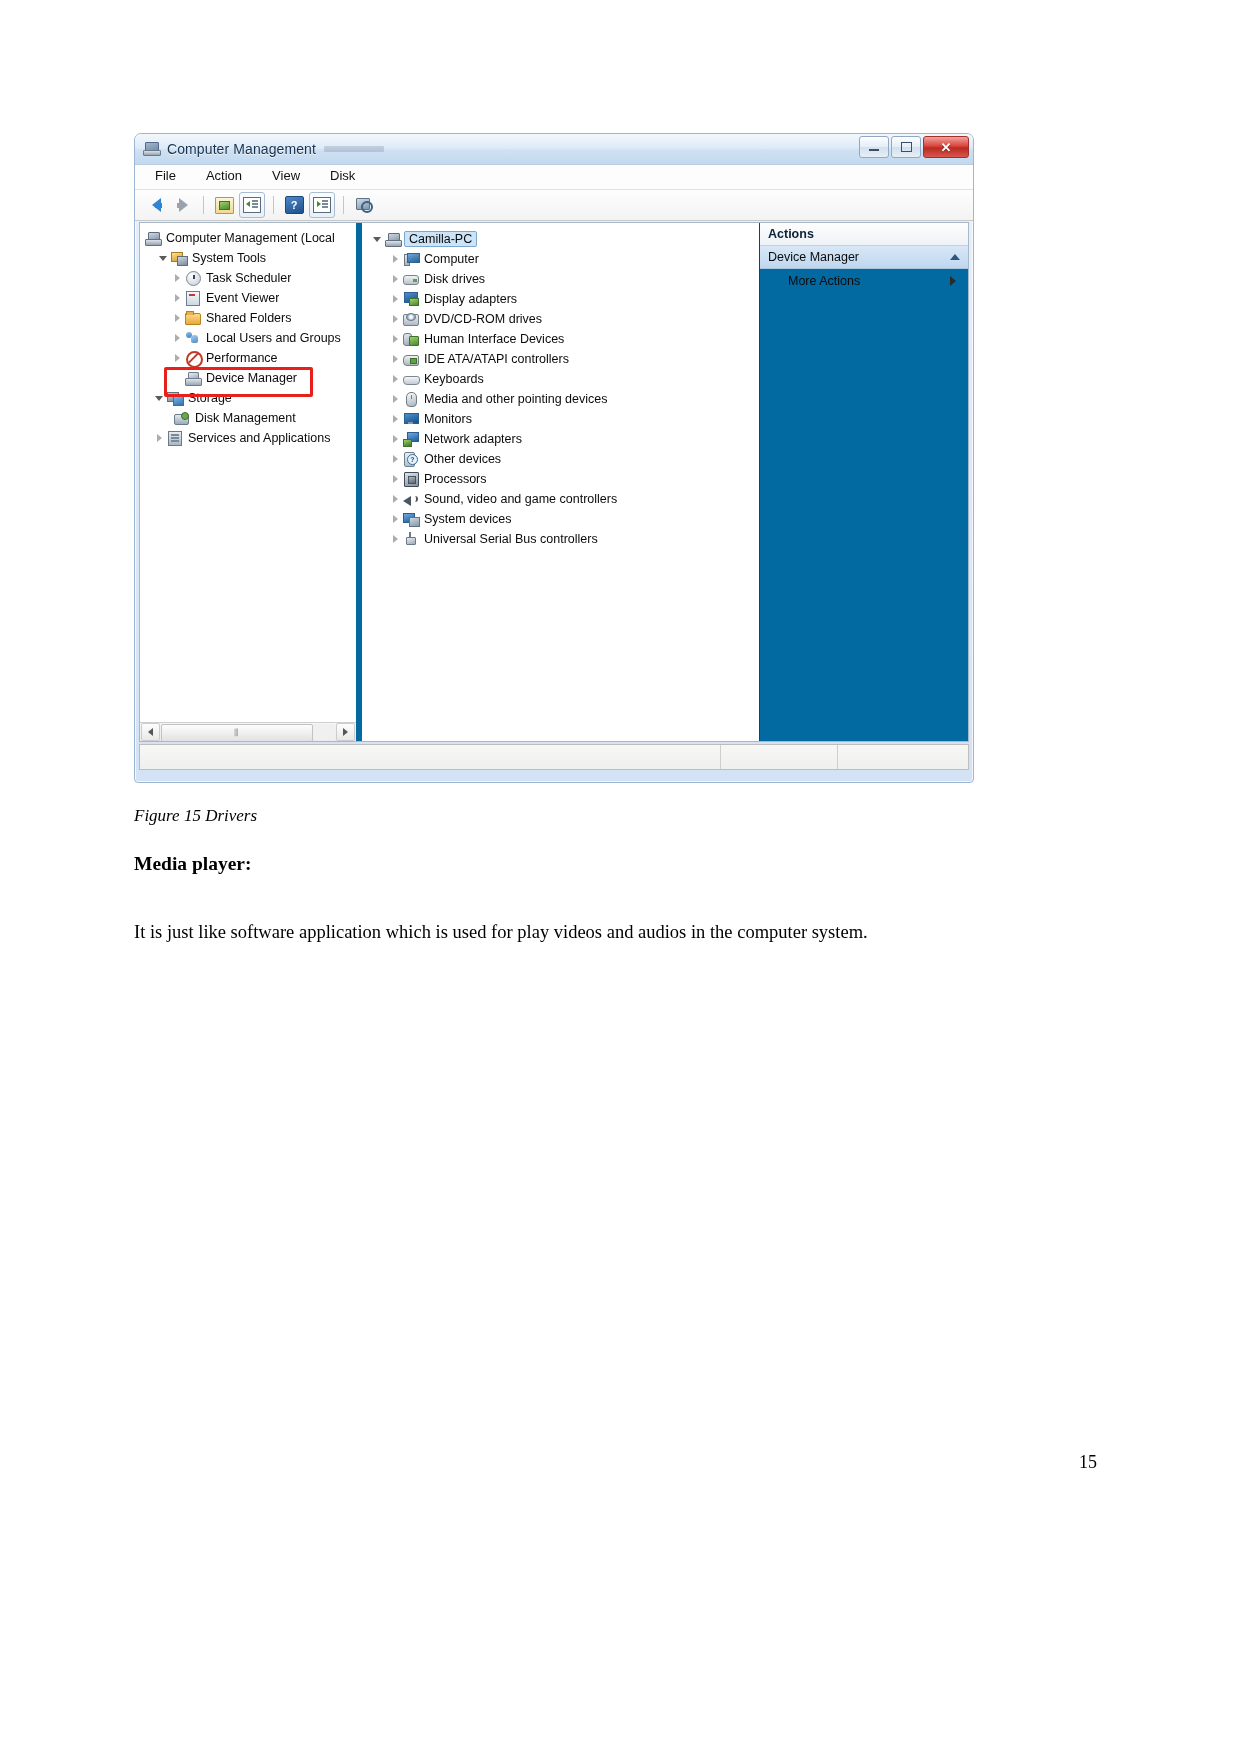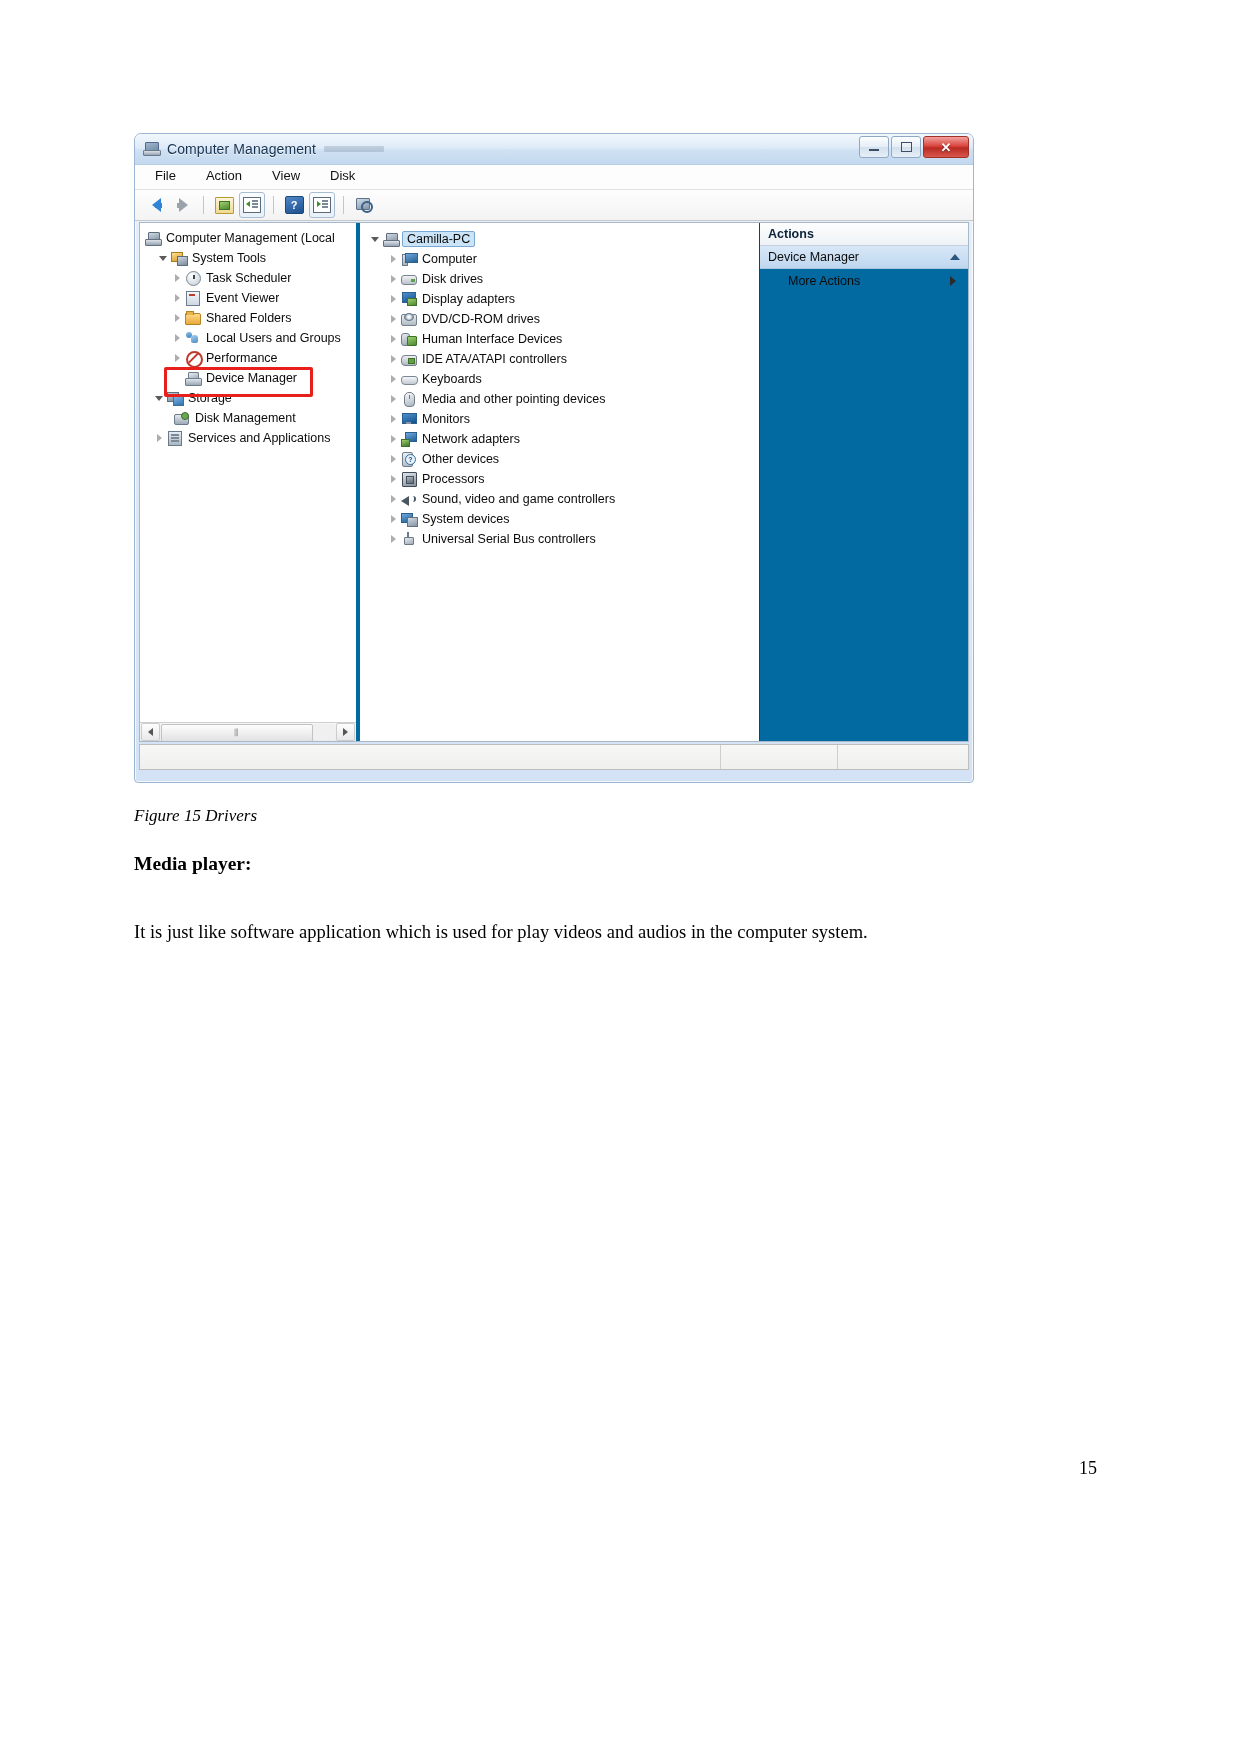--- a/index.html
+++ b/index.html
@@ -177,21 +177,21 @@
     top: 88px; bottom: 40px;
     display: flex;
     background: #fff;
     border: 1px solid #a8b8c8;
   }
 
   .pane-tree {
     width: 216px;
     flex: none;
     background: #fff;
-    border-right: 4px solid #0369a1;
+    border-right: 6px solid #0369a1;
     position: relative;
     overflow: hidden;
   }
   .pane-devices {
     flex: 1;
     background: #fff;
     border-right: 1px solid #4c1d95;
     position: relative;
     overflow: hidden;
   }
@@ -381,21 +381,20 @@
     color: #000;
     margin-top: 16px;
   }
   .page-num {
     position: absolute;
     right: 144px;
     top: 1452px;
     font-family: "Liberation Serif", serif;
     font-size: 18px;
     color: #000;
-    margin-top: 6px;
   }
   .ic-clock {
     position:absolute; left:2px; top:1px; width:13px; height:13px;
     border-radius:50%;
     background: radial-gradient(circle at 35% 30%, #fdfefe, #c3cdd6);
     border:1.5px solid #7b8894;
   }
   .ic-clock:after {
     content:""; position:absolute; left:6px; top:3px; width:1.5px; height:4px;
     background:#3c454d;

